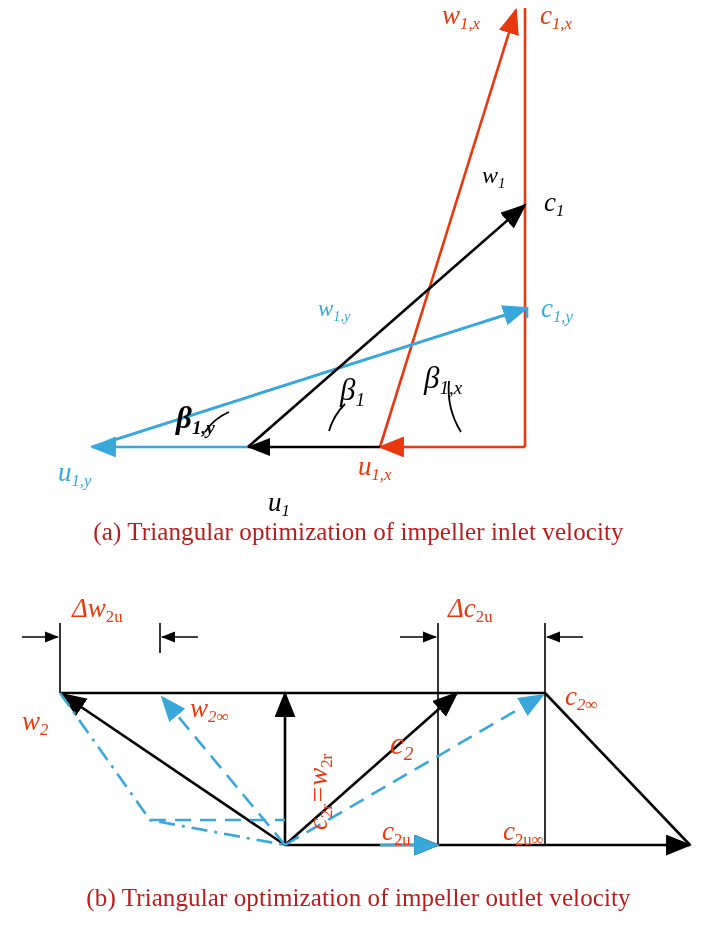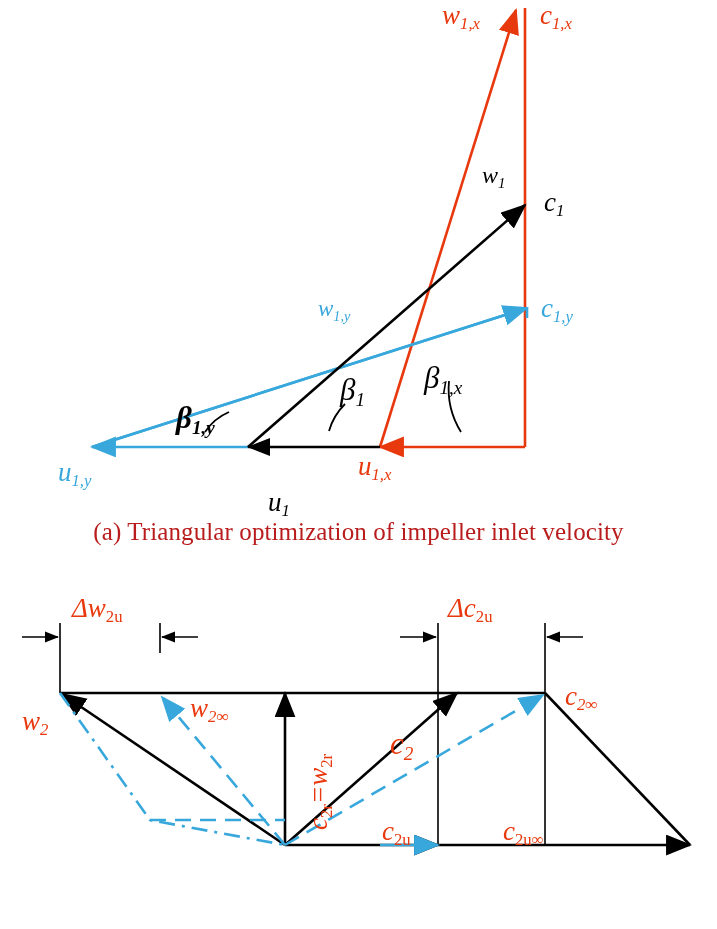--- a/index.html
+++ b/index.html
@@ -205,14 +205,15 @@
   <div class="lbl red rot90" style="left:305px; top:830px; font-size:27px;"><span>c</span><span class="subup">2r</span><span>=w</span><span class="subup">2r</span></div>
 
   <div class="lbl red" style="left:390px; top:692px; font-size:31px;margin-top:36px;"><span>c</span><span class="sub">2</span></div>
 
   <div class="lbl red" style="left:565px; top:683px; font-size:27px;"><span>c</span><span class="sub">2∞</span></div>
 
   <div class="lbl red" style="left:382px; top:818px; font-size:27px;"><span>c</span><span class="subup">2u</span></div>
 
   <div class="lbl red" style="left:482px; top:818px; font-size:27px;margin-left:21px;"><span>c</span><span class="subup">2u∞</span></div>
 
+  <div class="caption caption-b">(b) Triangular optimization of impeller outlet velocity</div>
 
 </div>
 
 </body></html>

